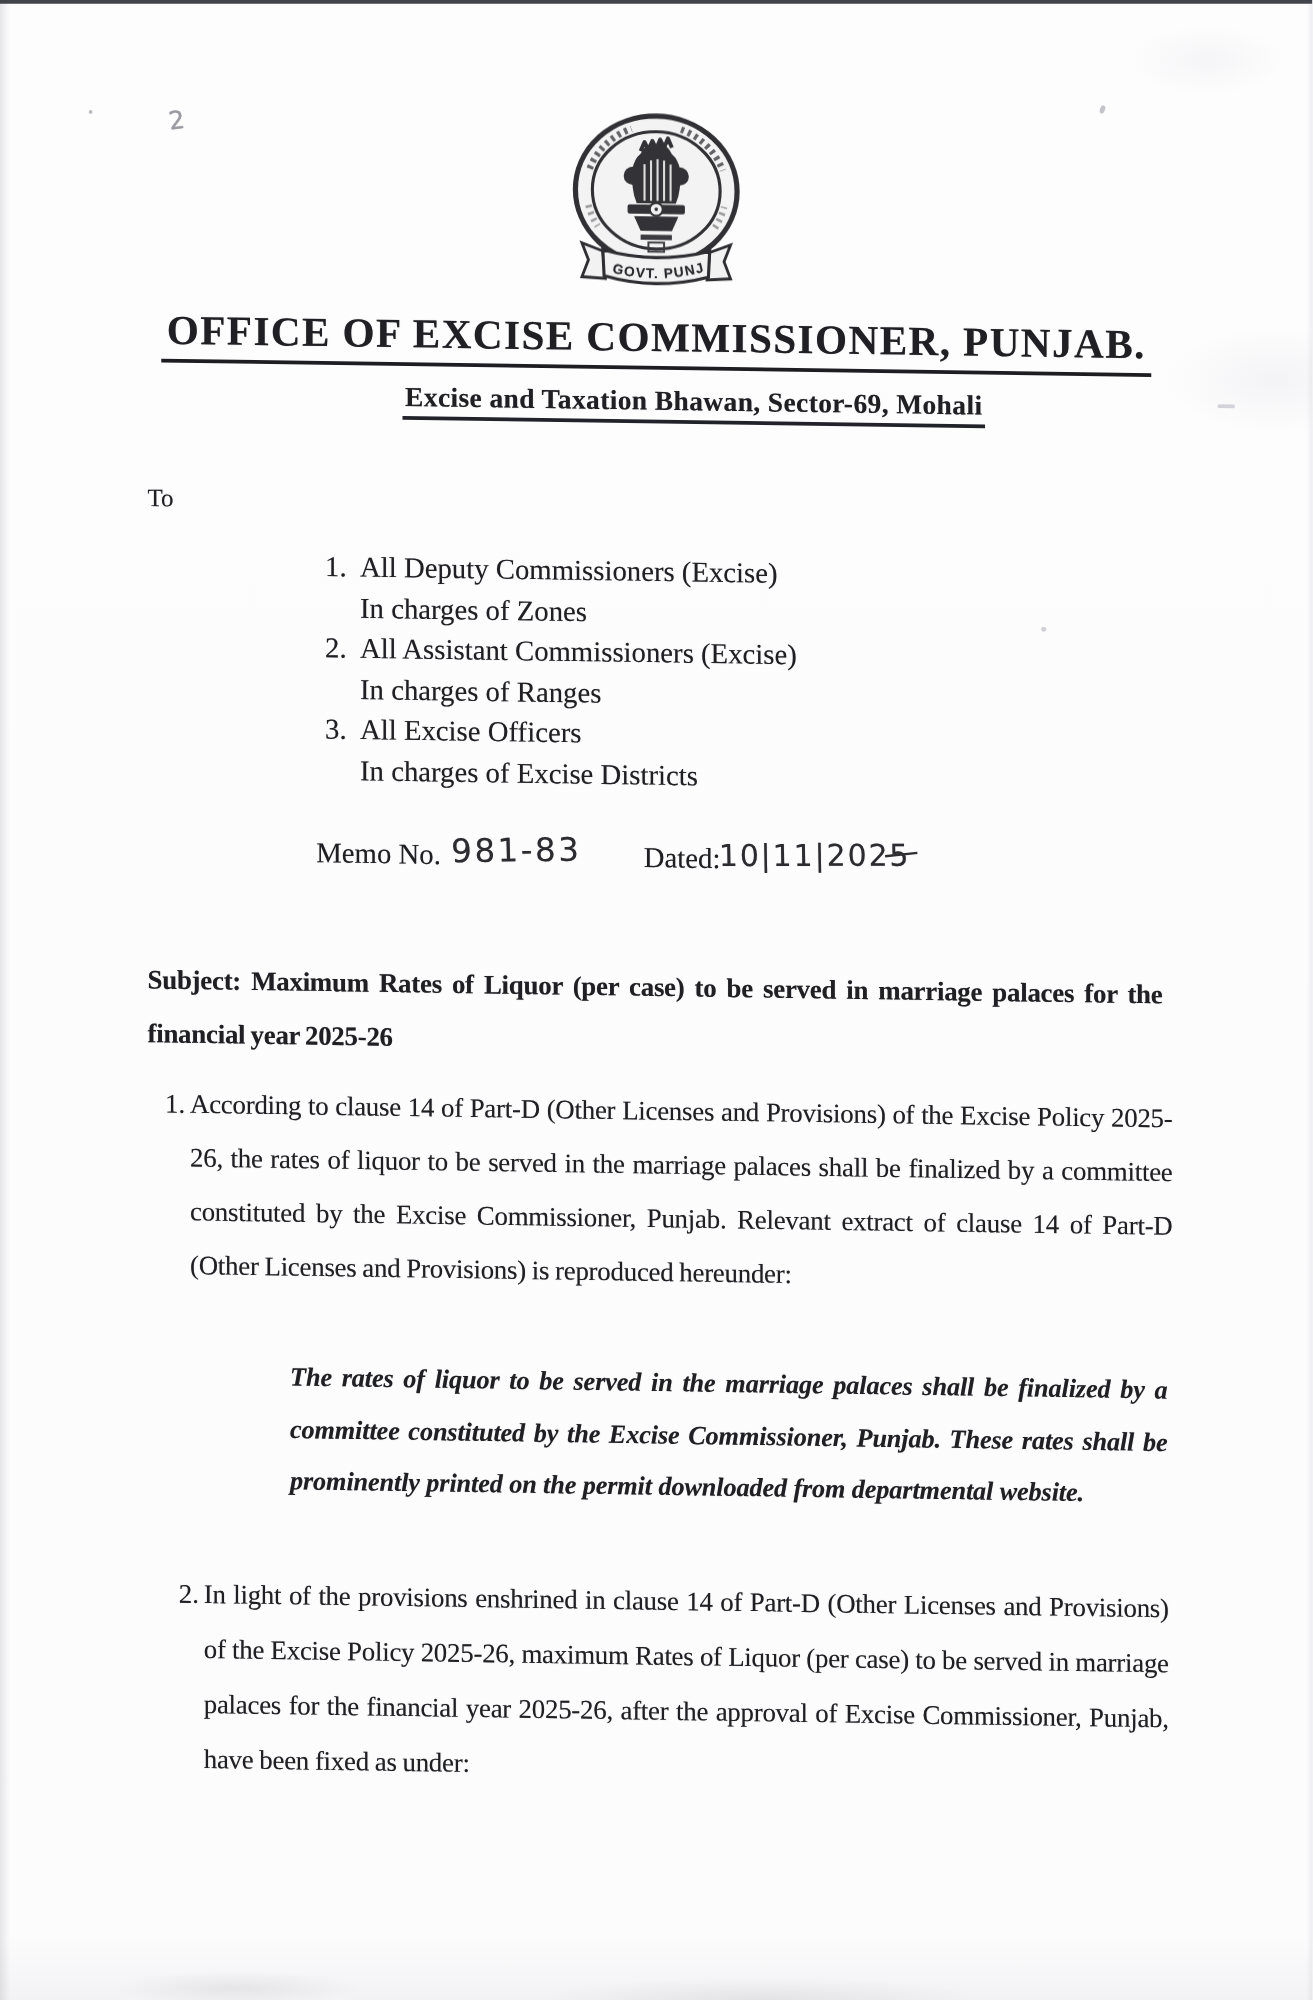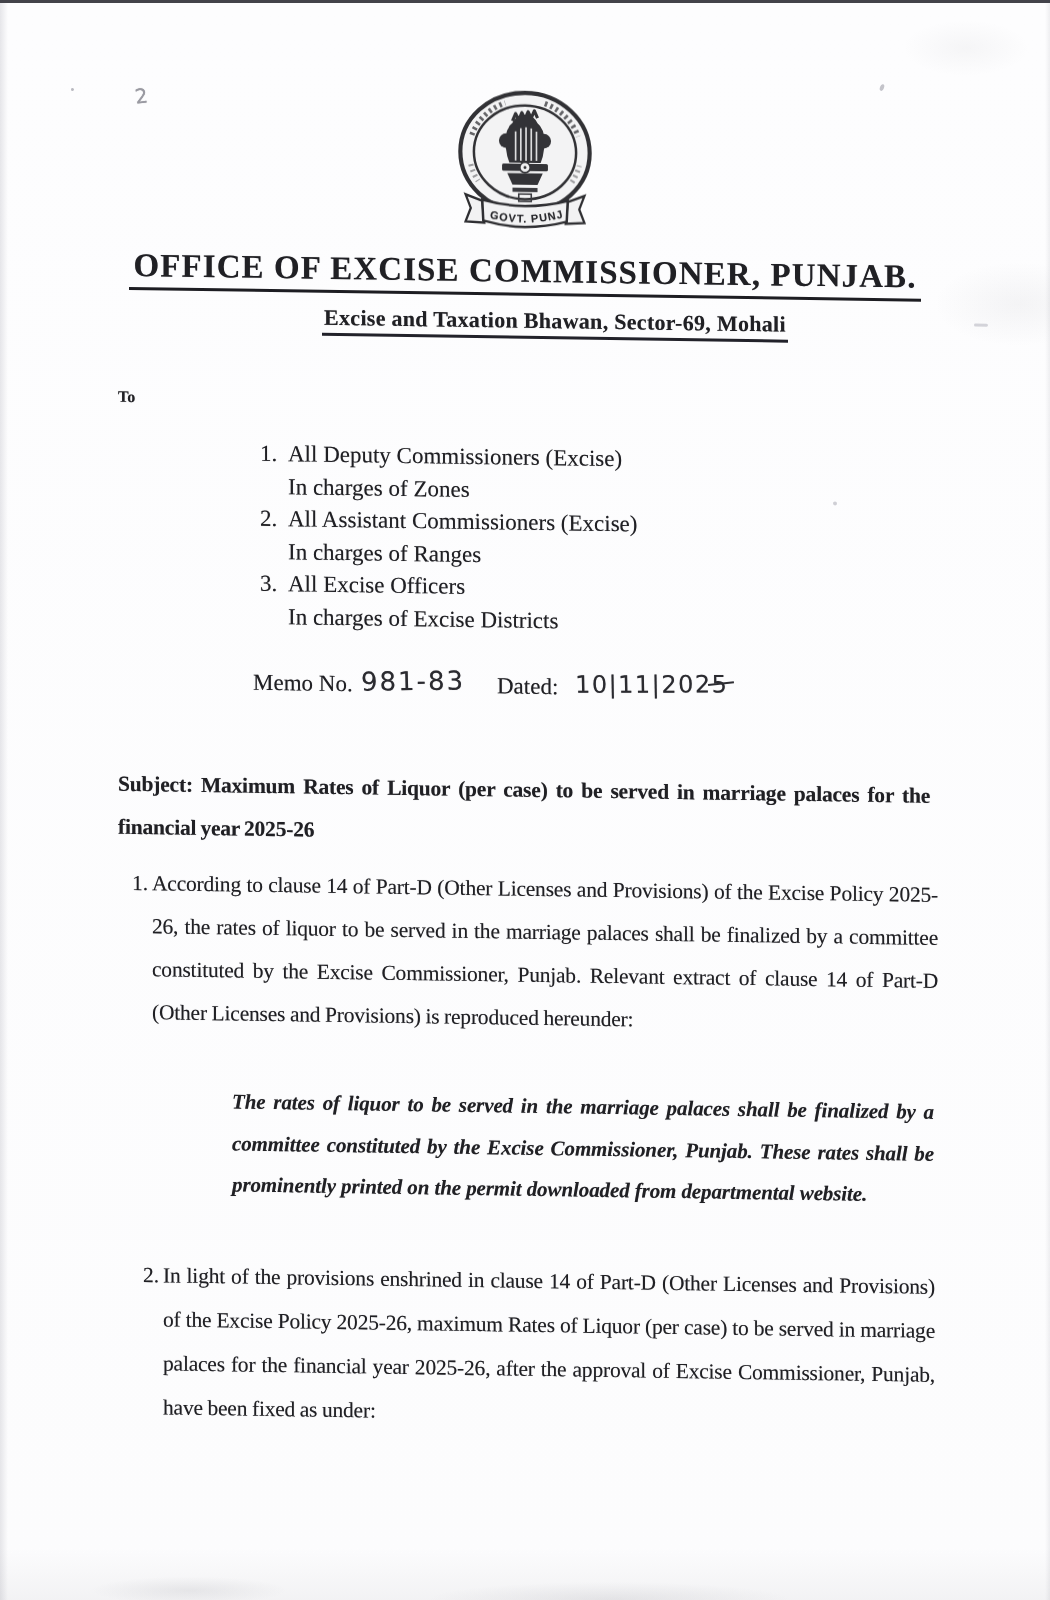--- a/index.html
+++ b/index.html
@@ -34,32 +34,32 @@
   .title{display:inline-block;font-weight:bold;font-size:33px;letter-spacing:1.1px;
          border-bottom:3px solid #1d1d22;padding:0 4px 3px 4px;}
   .subtitle-wrap{left:30px;top:300px;width:1050px;text-align:center;}
   .subtitle{display:inline-block;font-weight:bold;font-size:22px;letter-spacing:.3px;
          border-bottom:3px solid #22222a;padding:0 2px 2px 2px;}
 
   
   .emblem{left:436px;top:82px;width:178px;height:146px;filter:blur(.35px) contrast(.92);opacity:.93;}
 
   
-  .to{left:118px;top:386px;font-size:16px;font-weight:700;}
+  .to{left:118px;top:386px;font-size:20px;font-weight:400;}
   .addr{left:260px;top:434px;font-size:23px;line-height:32.5px;}
   .addr-item{display:flex;}
   .addr-num{width:28px;flex:0 0 28px;}
   .addr-lines{display:block;}
 
   
   .memo{left:253px;top:660px;width:560px;height:46px;font-size:23px;}
   .memo-label{position:absolute;left:0;top:6px;}
   .hand{font-family:"DejaVu Sans",sans-serif;color:#2b2b30;}
   .memo-num{position:absolute;left:108px;top:0;font-size:26px;letter-spacing:2px;transform:rotate(-1.5deg);}
-  .dated-label{position:absolute;left:244px;top:6px;}
+  .dated-label{position:absolute;left:262px;top:6px;}
   .memo-date{position:absolute;left:322px;top:1px;font-size:24px;letter-spacing:1.5px;transform:rotate(-1deg);}
   .pen-tail{position:absolute;left:455px;top:12px;width:26px;height:2.2px;background:#2e2e33;transform:rotate(-7deg);}
 
   
   .subject{left:118px;top:761px;width:812px;font-weight:bold;font-size:21.5px;line-height:43px;
            text-align:justify;text-align-last:left;letter-spacing:-0.2px;word-spacing:-1px;}
 
   
   .para{font-size:21.5px;line-height:43px;}
   .para .pnum{position:absolute;left:0;top:0;}

